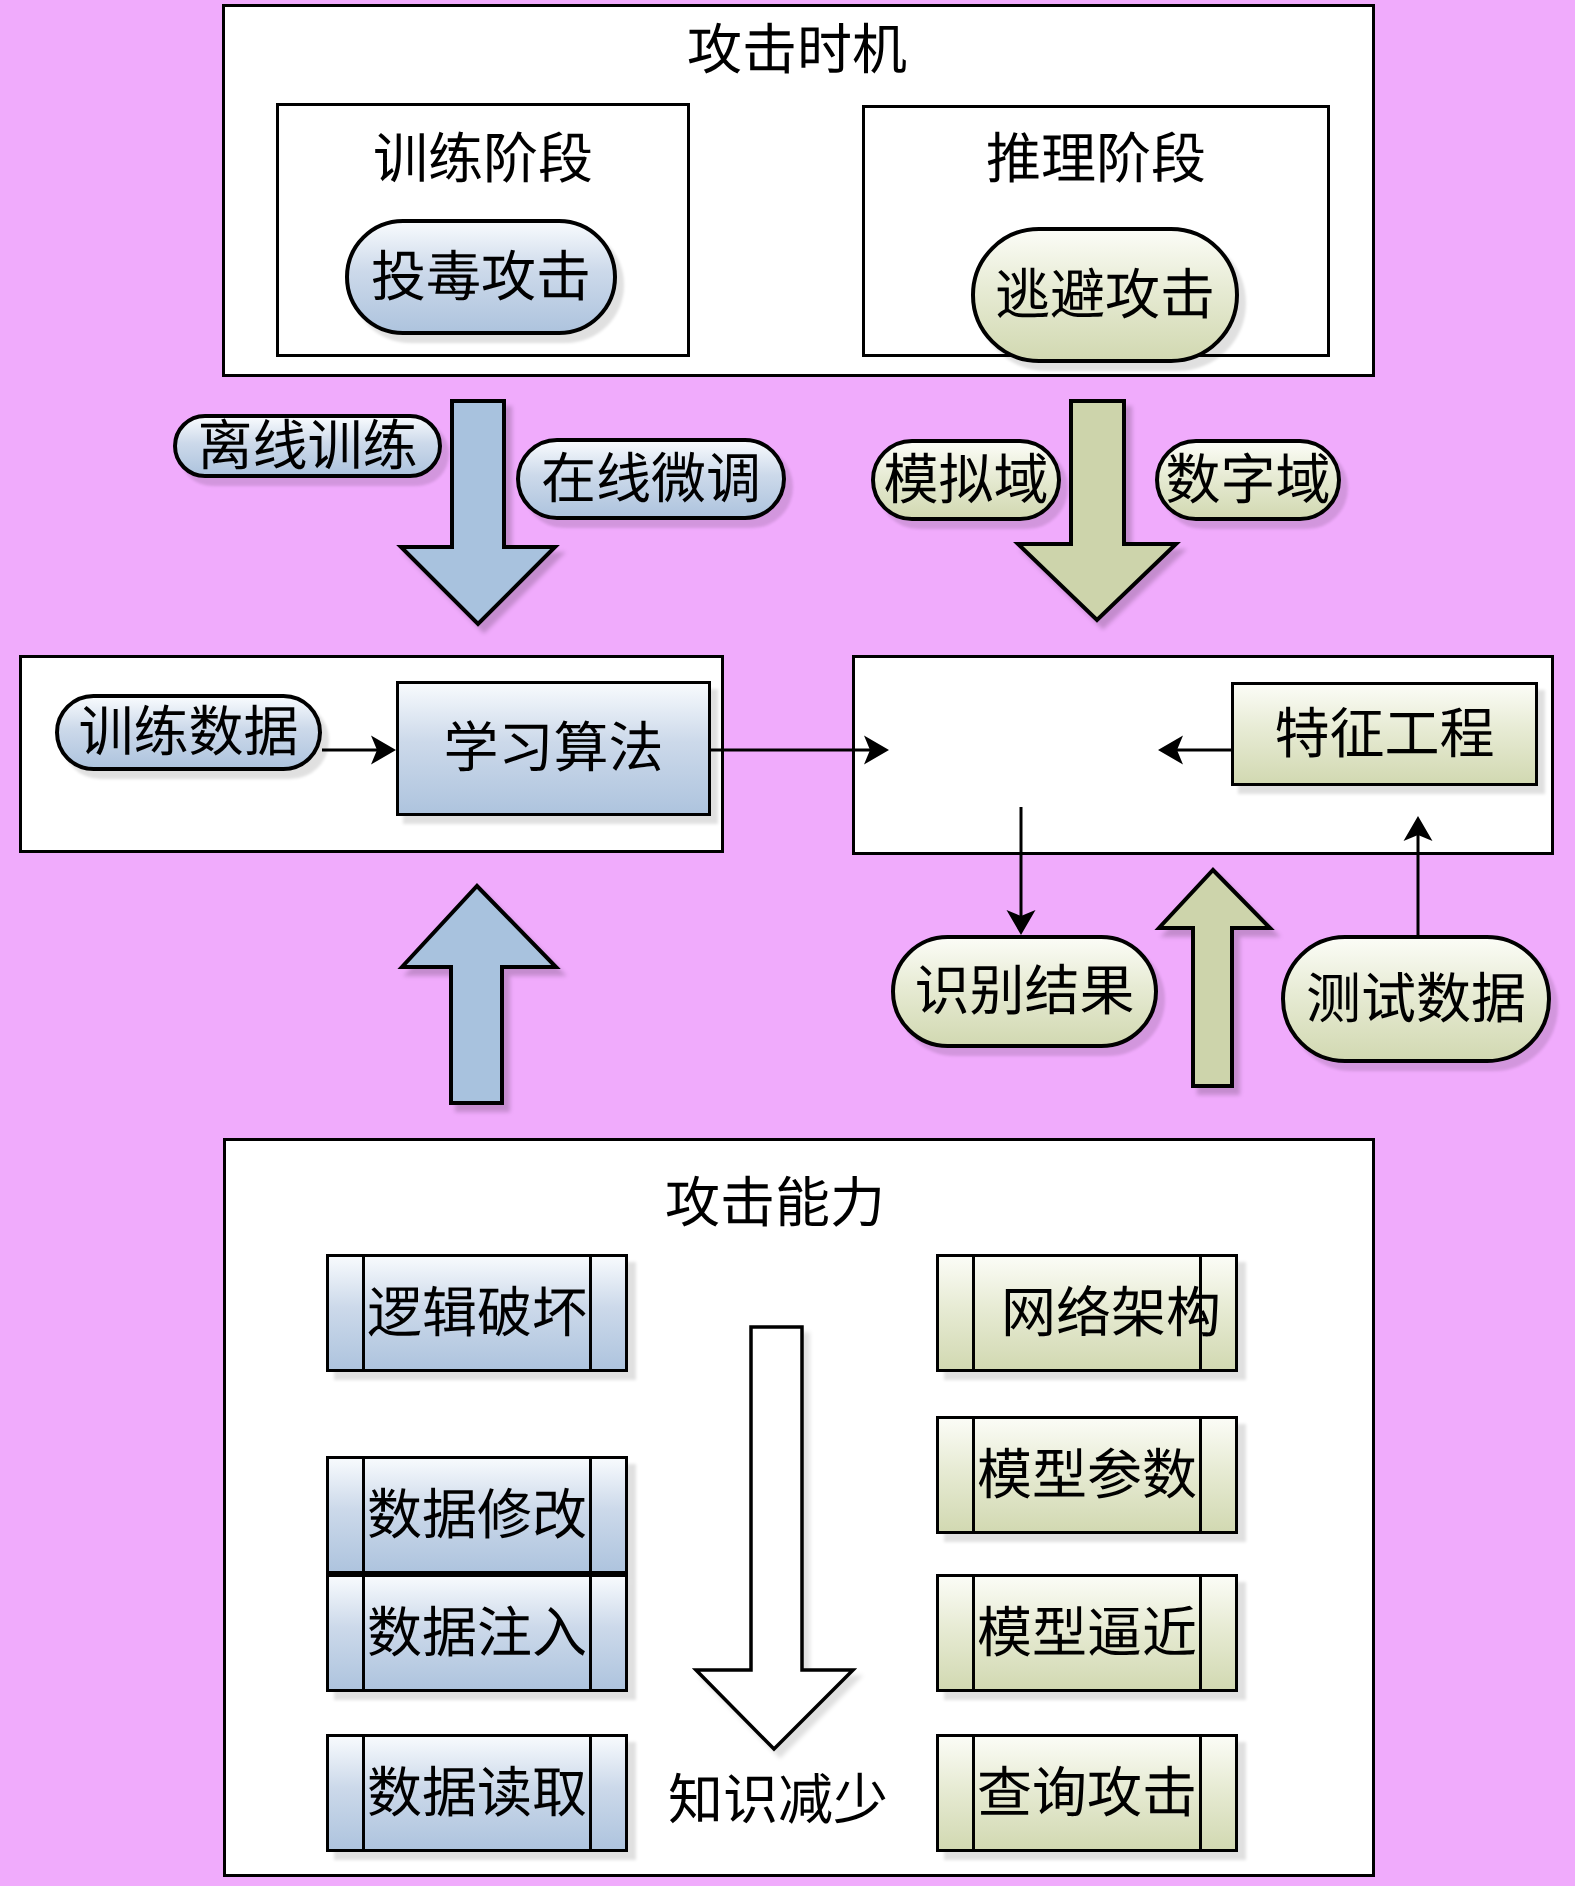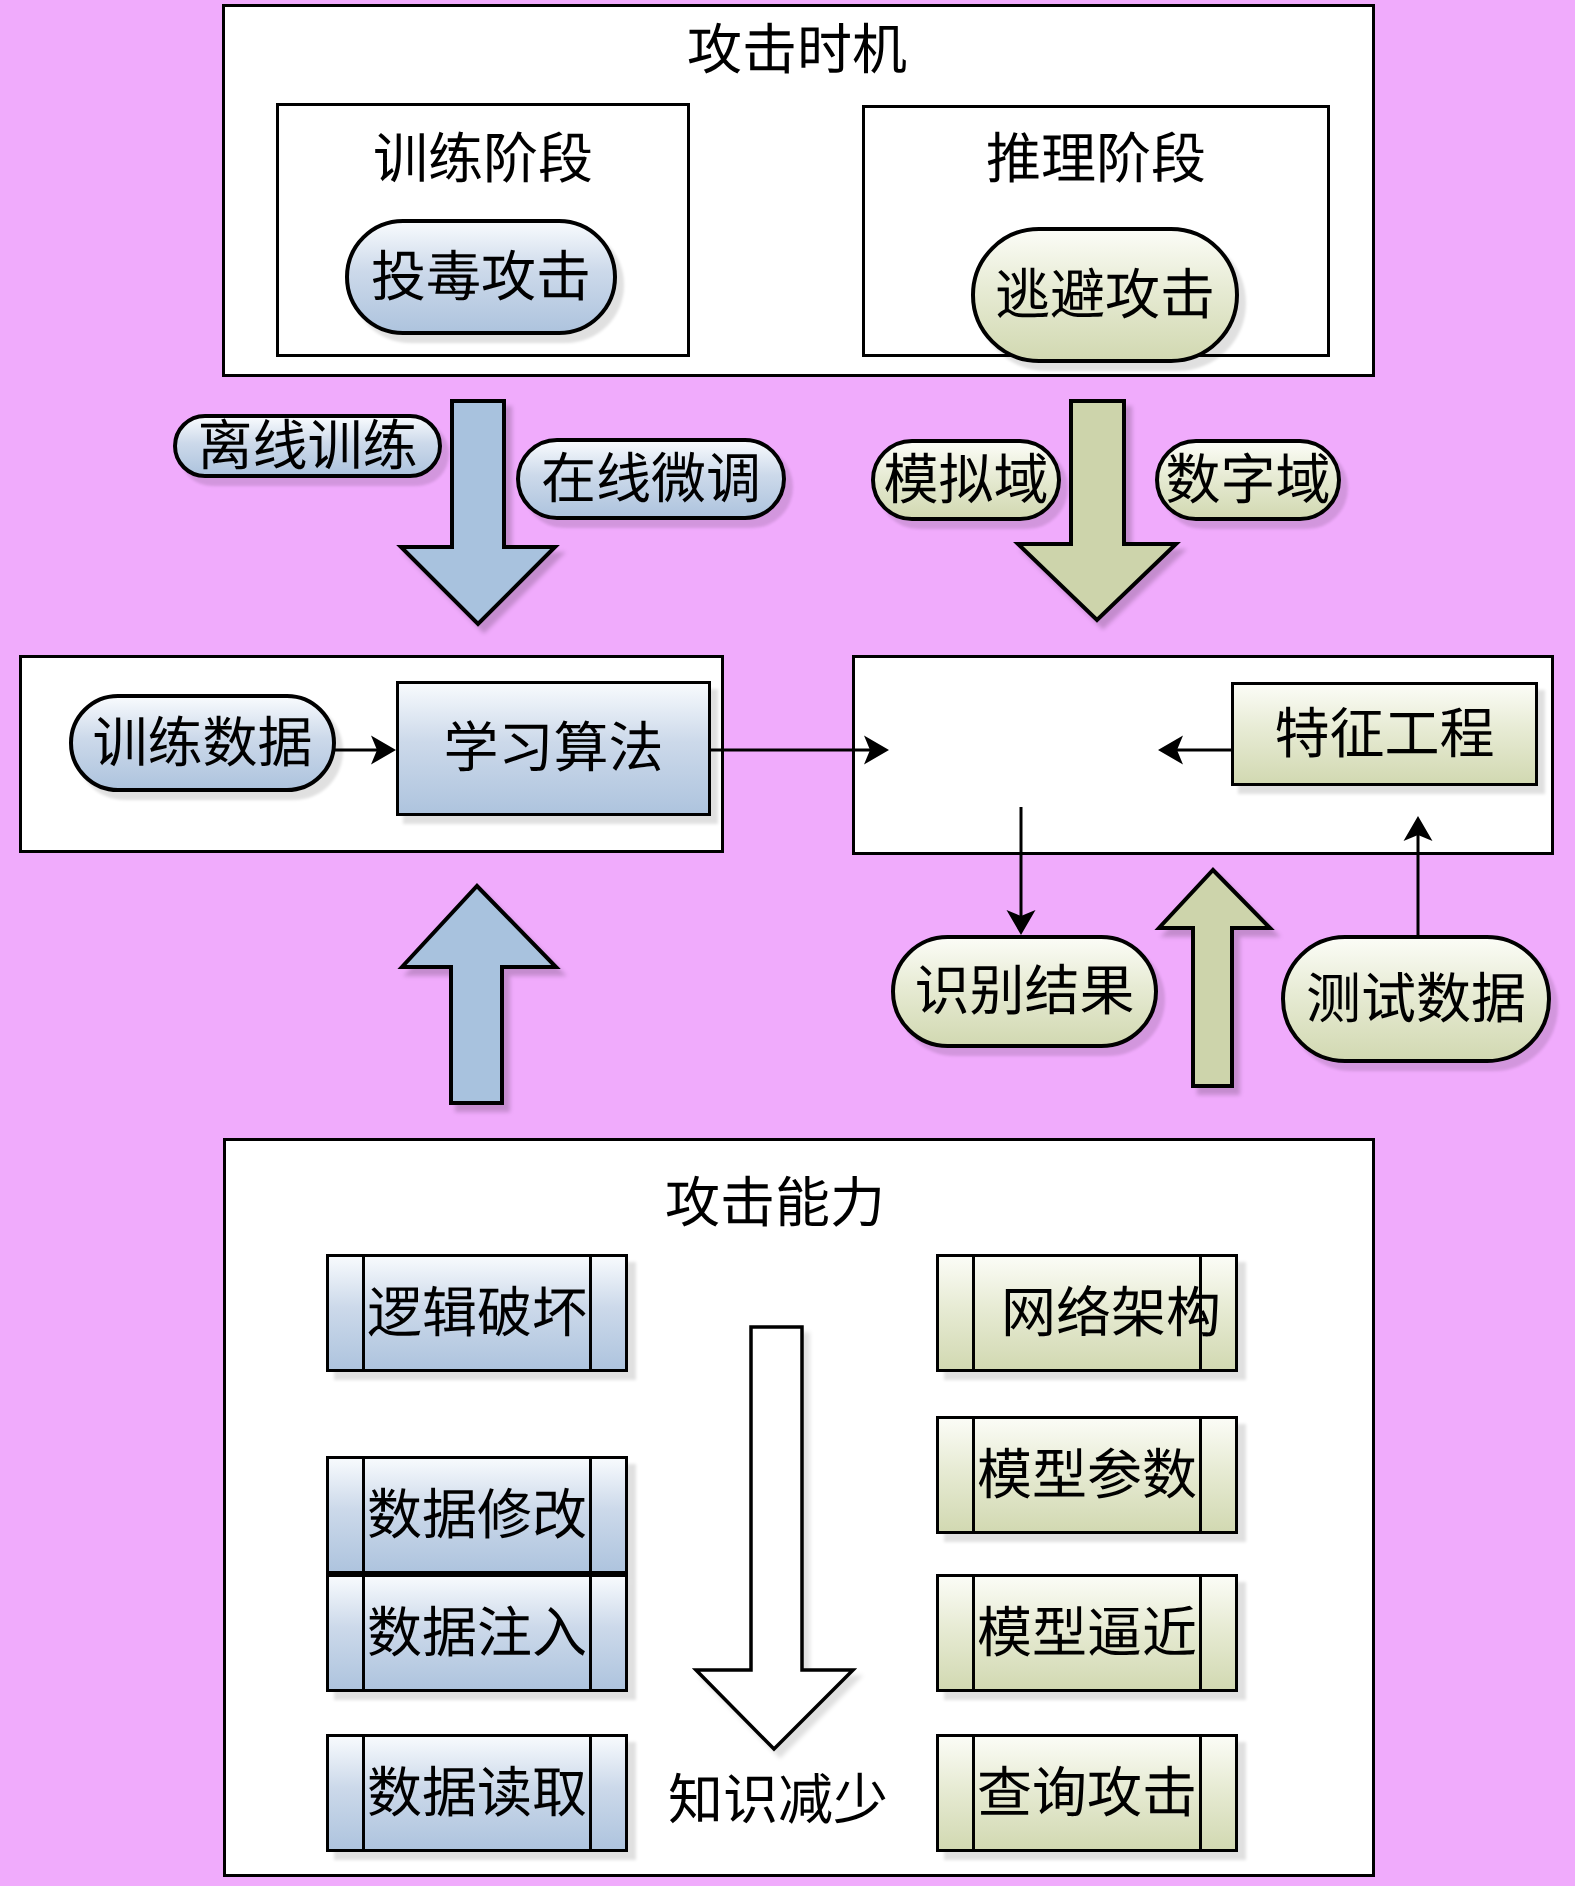--- a/index.html
+++ b/index.html
@@ -75,21 +75,21 @@
   <div class="node pill bluegrad" style="left:516px;top:438px;width:270px;height:82px;">
       <span>在线微调</span>
     </div>
   <div class="node pill greengrad" style="left:871px;top:439px;width:190px;height:82px;">
       <span>模拟域</span>
     </div>
   <div class="node pill greengrad" style="left:1155px;top:439px;width:186px;height:82px;">
       <span>数字域</span>
     </div>
 
-  <div class="node pill bluegrad" style="left:69px;top:694px;width:267px;height:98px;">
+  <div class="node pill bluegrad" style="left:55px;top:694px;width:267px;height:77px;">
       <span>训练数据</span>
     </div>
   <div class="node rect bluegrad" style="left:396px;top:681px;width:315px;height:135px;">
       <span>学习算法</span>
     </div>
   <div class="node rect greengrad" style="left:1231px;top:682px;width:307px;height:104px;">
       <span>特征工程</span>
     </div>
   <div class="node pill greengrad" style="left:891px;top:935px;width:267px;height:113px;">
       <span>识别结果</span>

